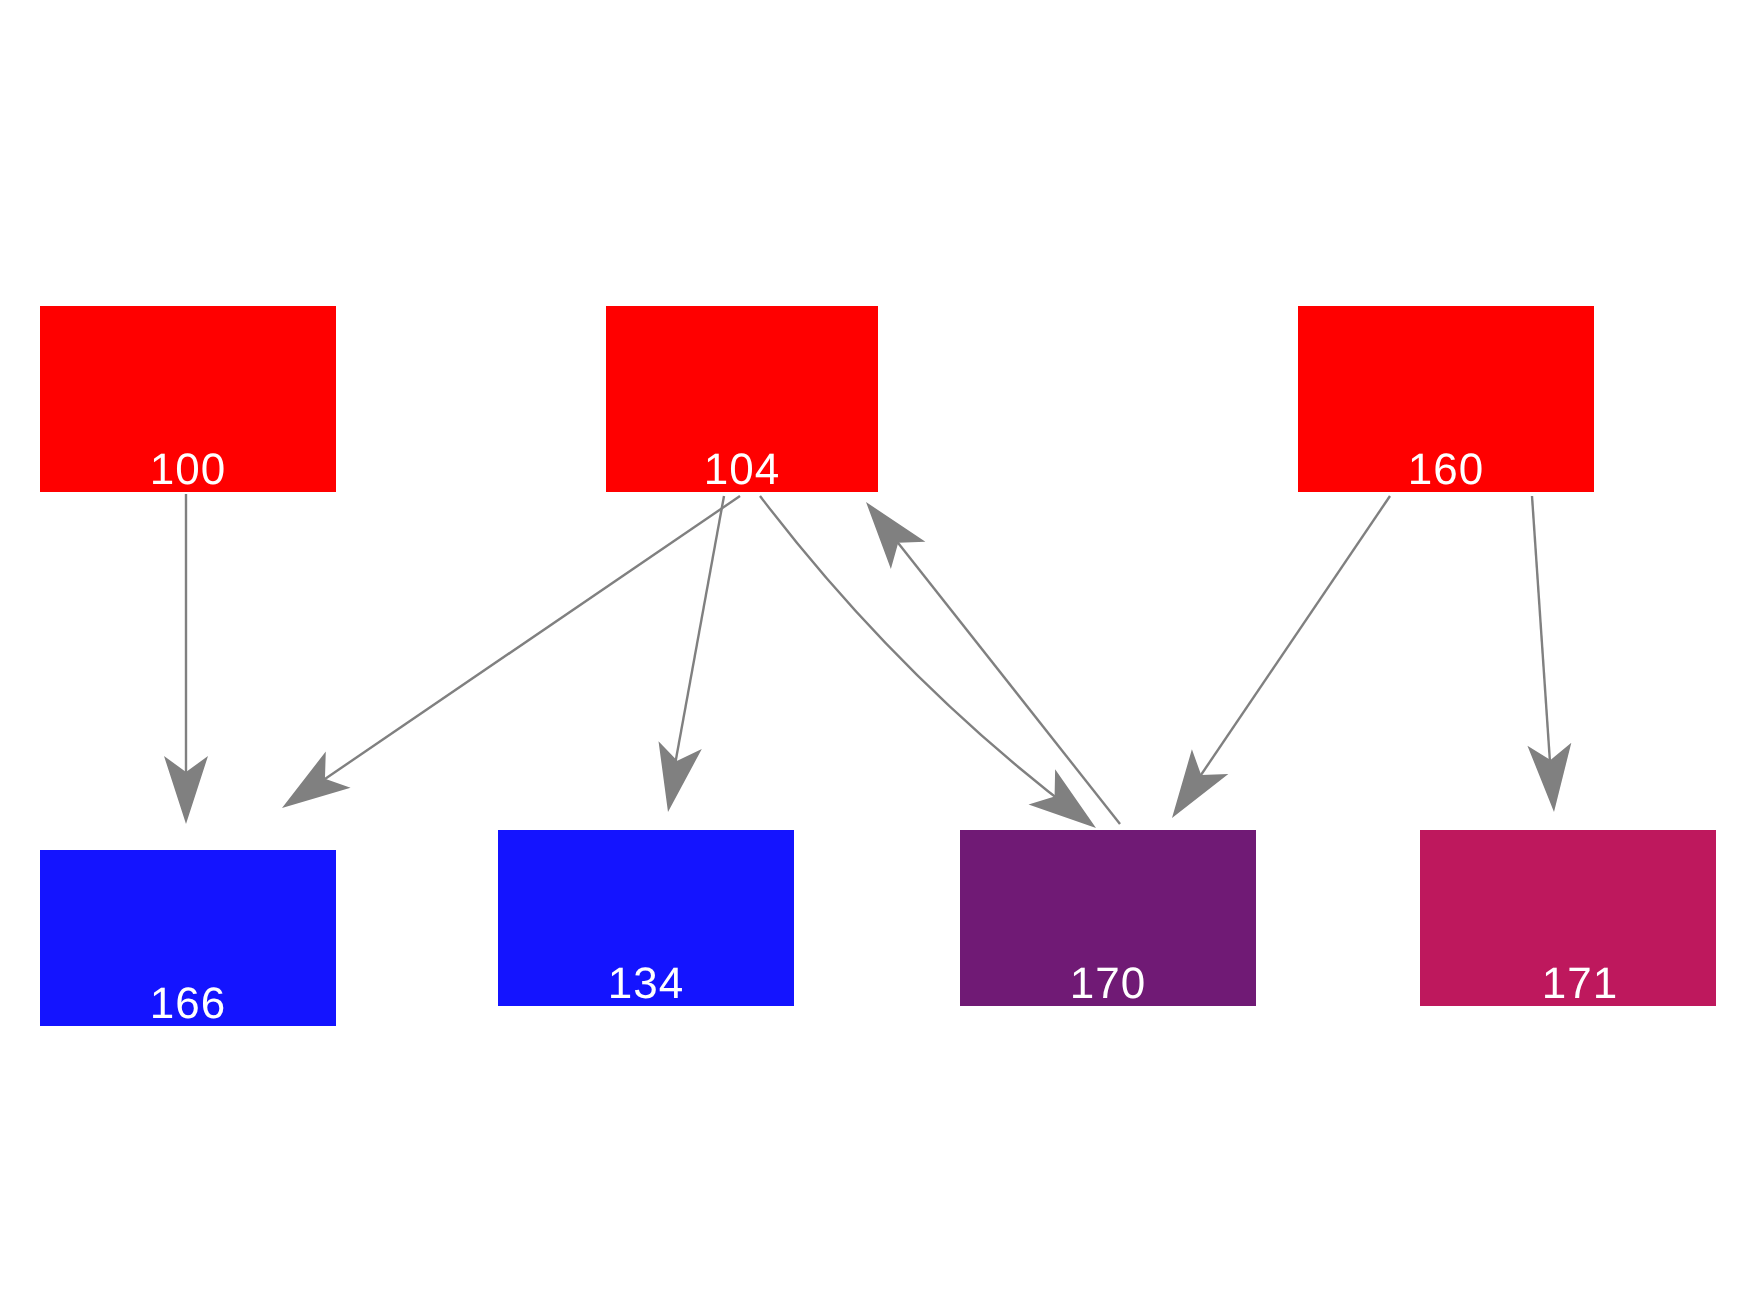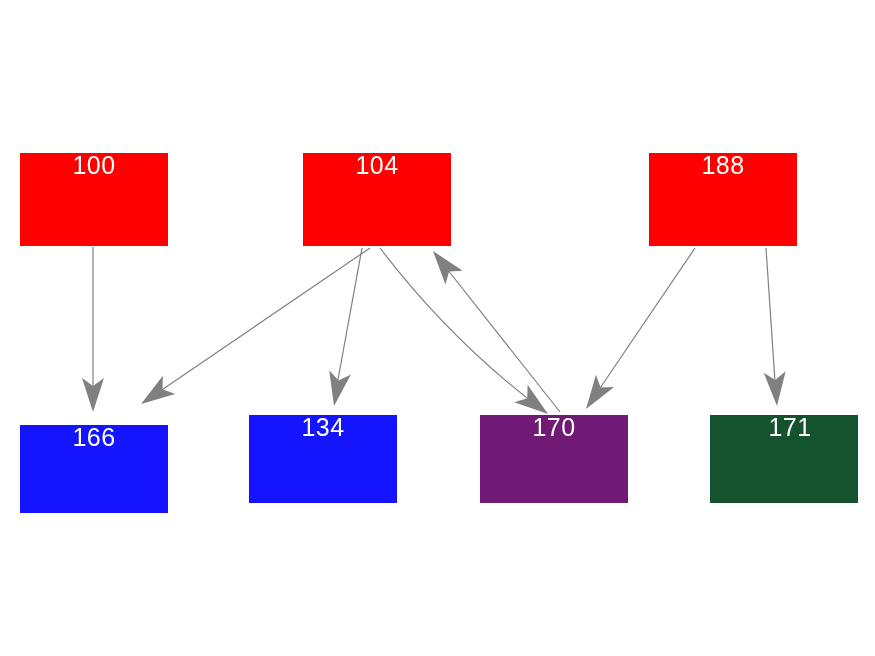--- a/index.html
+++ b/index.html
@@ -19,24 +19,24 @@
     position: absolute;
     left: 0;
     top: 0;
     width: 875px;
     height: 656px;
   }
   .node {
     position: absolute;
     box-sizing: border-box;
     display: flex;
-    align-items: flex-start;
+    align-items: flex-end;
     justify-content: center;
     color: #ffffff;
-    font-size: 25px;
+    font-size: 22px;
     font-family: "Liberation Sans", sans-serif;
     letter-spacing: 0.5px;
     line-height: 1;
     z-index: 5;
   }
   .node-label {
     pointer-events: none;
     user-select: none;
   }
 </style>
@@ -73,33 +73,33 @@
       <g>
         <path d="M 766,248 L 776,396" stroke="#808080" stroke-width="1.2" fill="none"></path>
         <polygon points="0,0 -34,11 -26,0 -34,-11" fill="#808080" transform="translate(777,406) rotate(86.1)"></polygon>
       </g>
     </svg>
 
   <div id="nodes-layer">
       <div class="node" style="left: 20px; top: 153px; width: 148px; height: 93px; background: rgb(255, 0, 0);">
         <span class="node-label">100</span>
       </div>
-      <div class="node" style="left: 303px; top: 153px; width: 148px; height: 93px; background: rgb(255, 0, 0);">
+      <div class="node" style="left: 303px; top: 153px; width: 136px; height: 93px; background: rgb(255, 0, 0);">
         <span class="node-label">104</span>
       </div>
       <div class="node" style="left: 649px; top: 153px; width: 148px; height: 93px; background: rgb(255, 0, 0);">
-        <span class="node-label">188</span>
+        <span class="node-label">160</span>
       </div>
       <div class="node" style="left: 20px; top: 415px; width: 148px; height: 88px; background: rgb(20, 20, 255); margin-top: 10px;">
         <span class="node-label">166</span>
       </div>
       <div class="node" style="left: 249px; top: 415px; width: 148px; height: 88px; background: rgb(20, 20, 255);">
         <span class="node-label">134</span>
       </div>
       <div class="node" style="left: 480px; top: 415px; width: 148px; height: 88px; background: #701a75;">
         <span class="node-label">170</span>
       </div>
-      <div class="node" style="left: 710px; top: 415px; width: 148px; height: 88px; background: #14532d; padding-left: 12px;">
+      <div class="node" style="left: 710px; top: 415px; width: 148px; height: 88px; background: #be185d; padding-left: 12px;">
         <span class="node-label">171</span>
       </div>
     </div>
 
 </div>
 
 </body></html>

